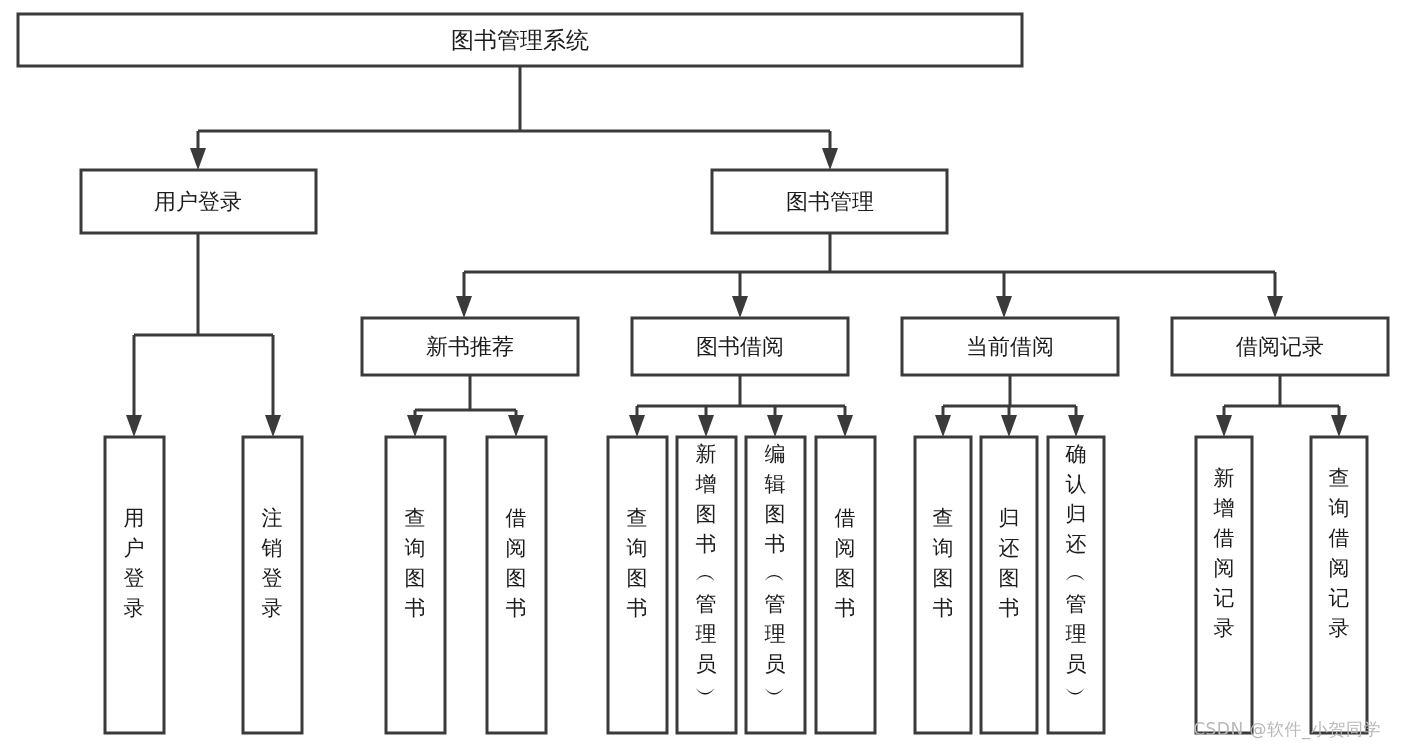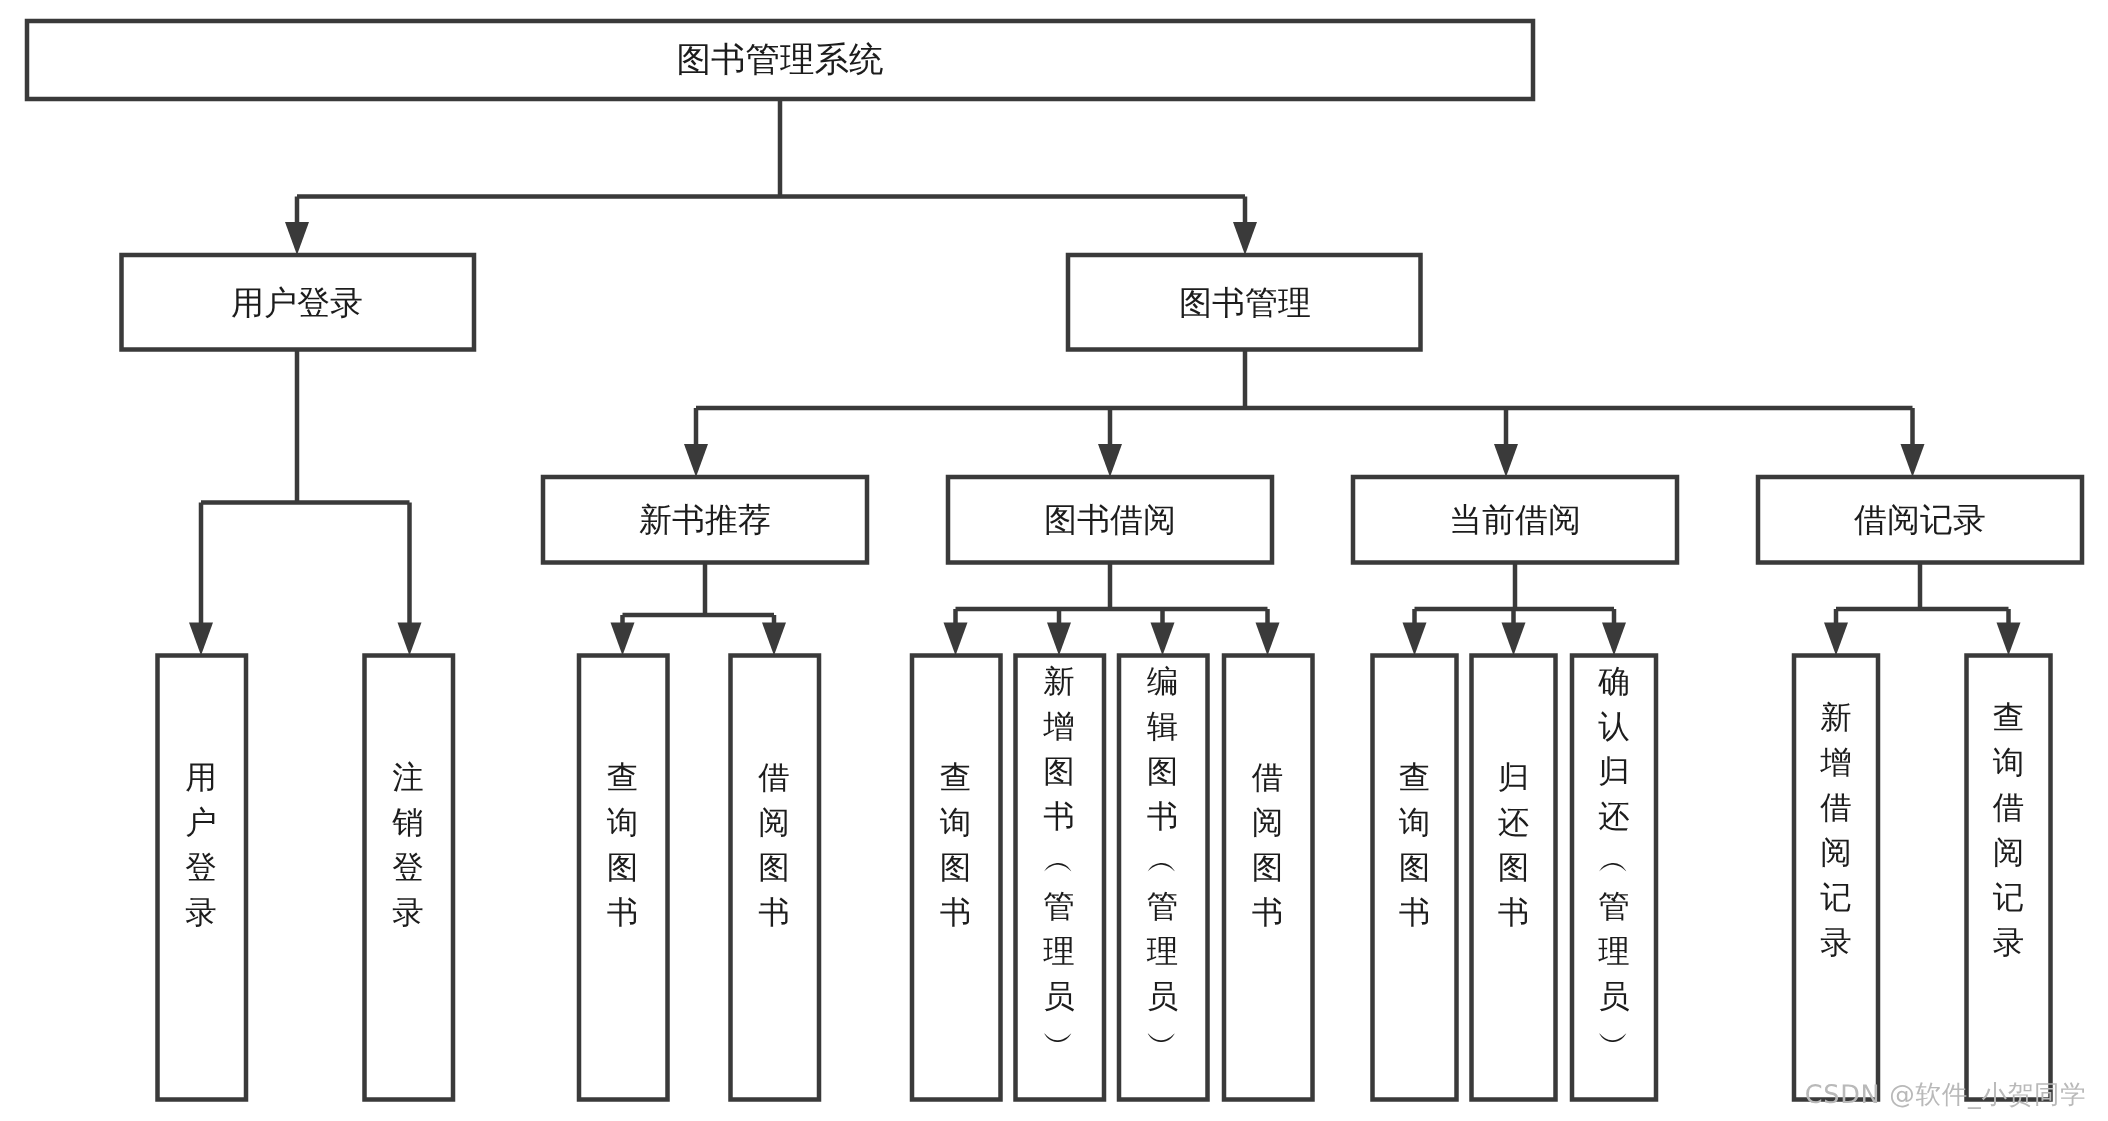--- a/index.html
+++ b/index.html
@@ -51,21 +51,21 @@
   }
   
   .node-label-v {
     font-family: "DejaVu Sans", "Liberation Sans", sans-serif;
     font-size: 21px;
     fill: #1c1c1c;
     text-anchor: middle;
   }
   .watermark {
     position: absolute;
-    right: 14px;
+    right: 24px;
     bottom: 6px;
     font-family: "DejaVu Sans", "Liberation Sans", sans-serif;
     font-size: 17px;
     color: #b9b9b9;
     white-space: nowrap;
     letter-spacing: 0.5px;
   }
 </style>
 </head>
 <body>

